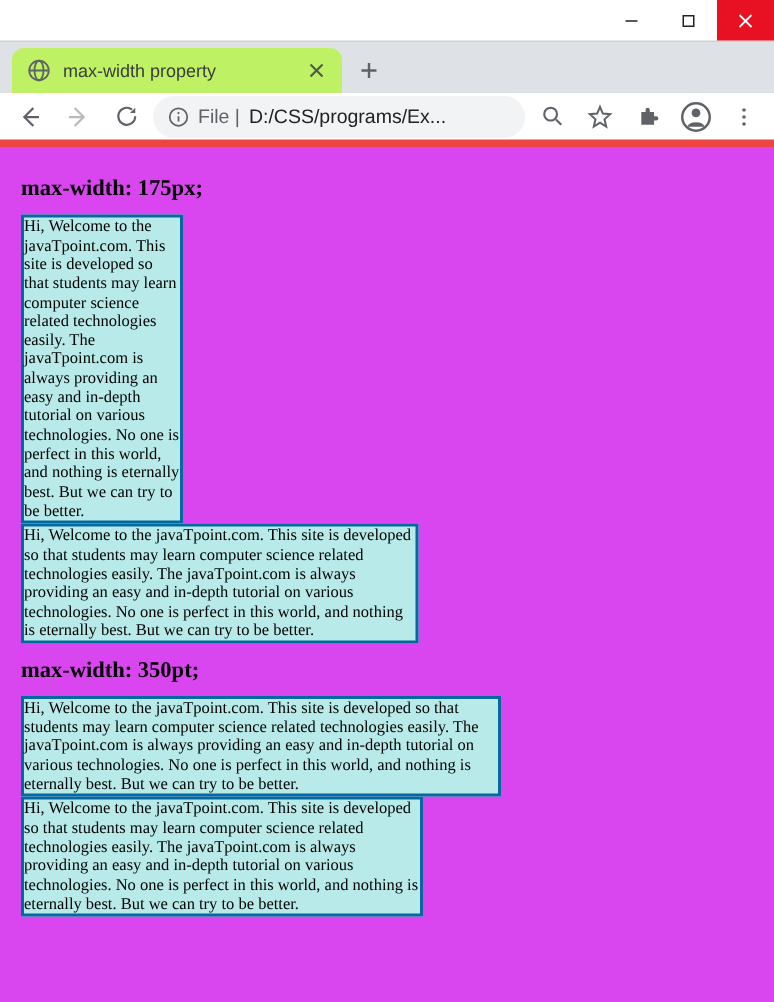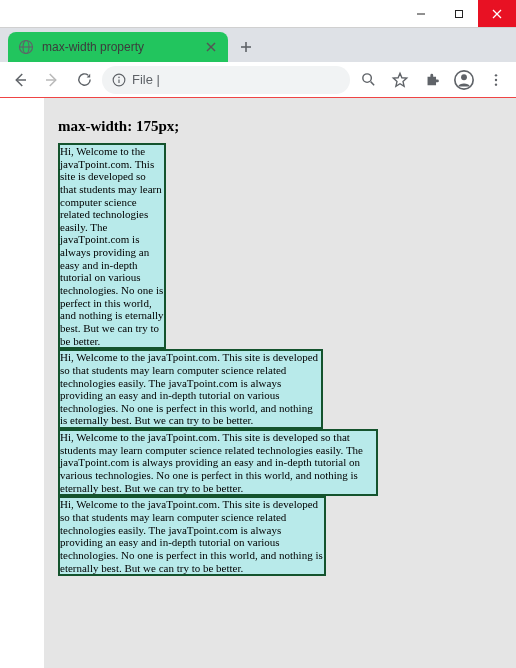--- a/index.html
+++ b/index.html
@@ -33,21 +33,21 @@
     .winbtn.close { background: #e81123; color: #fff; }
     
     .tabstrip {
       height: 34px;
       background: #dee1e6;
       display: flex;
       align-items: flex-end;
       padding-left: 8px;
     }
     .tab {
-      background: #22c55e;
+      background: #bef264;
       height: 30px;
       width: 220px;
       border-top-left-radius: 8px;
       border-top-right-radius: 8px;
       display: flex;
       align-items: center;
       padding: 0 10px;
       font-size: 12px;
       color: #3c3c3c;
       gap: 8px;
@@ -63,21 +63,21 @@
       justify-content: center;
       color: #444;
       font-size: 16px;
       margin-left: 4px;
       margin-bottom: 1px;
     }
     
     .toolbar {
       height: 36px;
       background: #fff;
-      border-bottom: 1px solid #ef4444;
+      border-bottom: 5px solid #ef4444;
       display: flex;
       align-items: center;
       padding: 0 6px;
       gap: 4px;
     }
     .tbtn {
       width: 28px;
       height: 28px;
       display: flex;
       align-items: center;
@@ -99,35 +99,34 @@
       color: #3c4043;
       overflow: hidden;
     }
     .omnibox .file-icon { color: #5f6368; }
     .omnibox .scheme { color: #5f6368; }
     .omnibox .path { color: #202124; white-space: nowrap; overflow: hidden; text-overflow: ellipsis; }
     
     .viewport {
       flex: 1;
       overflow: auto;
-      background: #e5e5e5;
-      margin-left: 44px;
+      background: #d946ef;
     }
     .page {
       padding: 10px 14px 20px 14px;
       font-family: "Times New Roman", serif;
     }
     .page h3 {
       font-size: 15px;
       font-weight: bold;
       color: #000;
       margin: 10px 0 8px 0;
     }
     .box {
-      border: 2px solid #14532d;
+      border: 2px solid #0369a1;
       background: #b8eaea;
       font-size: 11px;
       line-height: 1.15;
       color: #000;
       padding: 0;
     }
     .box1 { max-width: 108px; }
     .box2 { max-width: 265px; }
     .box3 { max-width: 320px; }
     .box4 { max-width: 268px; }
@@ -198,20 +197,21 @@
         <path d="M20 4 L20 9 L15 9 Z" fill="#5f6368"></path>
       </svg>
   </div>
   <div class="omnibox">
     <svg class="file-icon" width="14" height="14" viewBox="0 0 24 24">
         <circle cx="12" cy="12" r="10" fill="none" stroke="currentColor" stroke-width="2"></circle>
         <line x1="12" y1="11" x2="12" y2="17" stroke="currentColor" stroke-width="2"></line>
         <circle cx="12" cy="7.5" r="1.3" fill="currentColor"></circle>
       </svg>
     <span class="scheme">File |</span>
+    <span class="path">D:/CSS/programs/Ex...</span>
   </div>
   <div class="tbtn">
     <svg width="17" height="17" viewBox="0 0 24 24">
         <circle cx="10" cy="10" r="6" fill="none" stroke="#5f6368" stroke-width="2"></circle>
         <line x1="15" y1="15" x2="20" y2="20" stroke="#5f6368" stroke-width="2"></line>
       </svg>
   </div>
   <div class="tbtn">
     <svg width="18" height="18" viewBox="0 0 24 24">
         <path d="M12 3 L14.5 9 L21 9.5 L16 14 L17.5 20.5 L12 17 L6.5 20.5 L8 14 L3 9.5 L9.5 9 Z" fill="none" stroke="#5f6368" stroke-width="1.8"></path>
@@ -239,18 +239,19 @@
 </div>
 
 <div class="viewport">
   <div class="page">
 
     <h3>max-width: 175px;</h3>
     <div class="box box1">Hi, Welcome to the javaTpoint.com. This site is developed so that students may learn computer science related technologies easily. The javaTpoint.com is always providing an easy and in-depth tutorial on various technologies. No one is perfect in this world, and nothing is eternally best. But we can try to be better.</div>
 
     <div class="box box2">Hi, Welcome to the javaTpoint.com. This site is developed so that students may learn computer science related technologies easily. The javaTpoint.com is always providing an easy and in-depth tutorial on various technologies. No one is perfect in this world, and nothing is eternally best. But we can try to be better.</div>
 
+    <h3>max-width: 350pt;</h3>
     <div class="box box3">Hi, Welcome to the javaTpoint.com. This site is developed so that students may learn computer science related technologies easily. The javaTpoint.com is always providing an easy and in-depth tutorial on various technologies. No one is perfect in this world, and nothing is eternally best. But we can try to be better.</div>
 
     <div class="box box4">Hi, Welcome to the javaTpoint.com. This site is developed so that students may learn computer science related technologies easily. The javaTpoint.com is always providing an easy and in-depth tutorial on various technologies. No one is perfect in this world, and nothing is eternally best. But we can try to be better.</div>
 
   </div>
 </div>
 
 </body></html>

